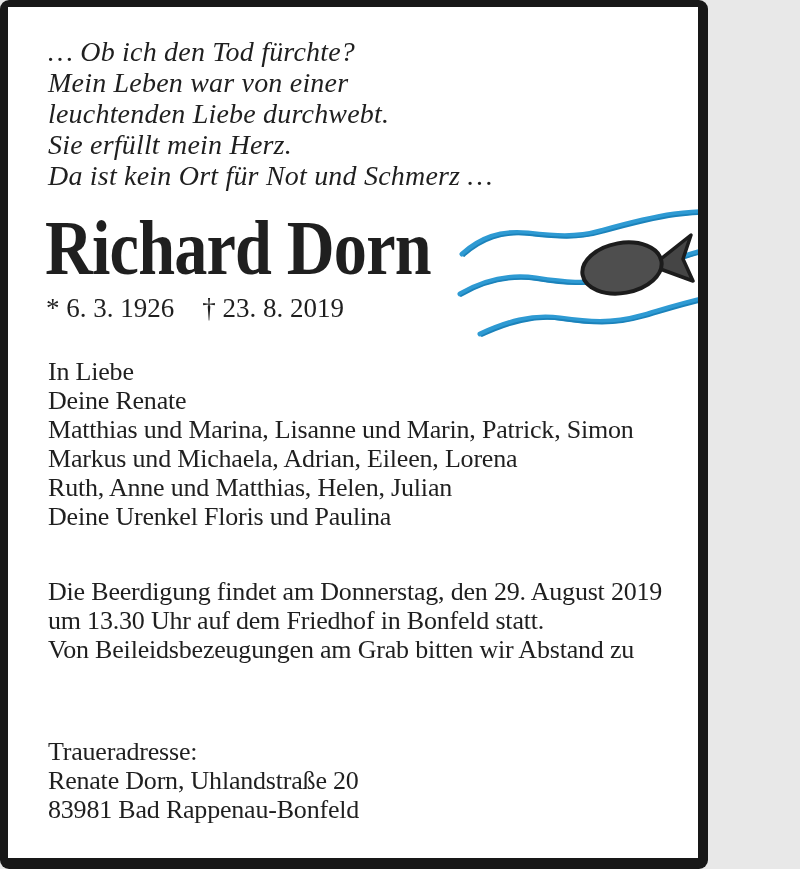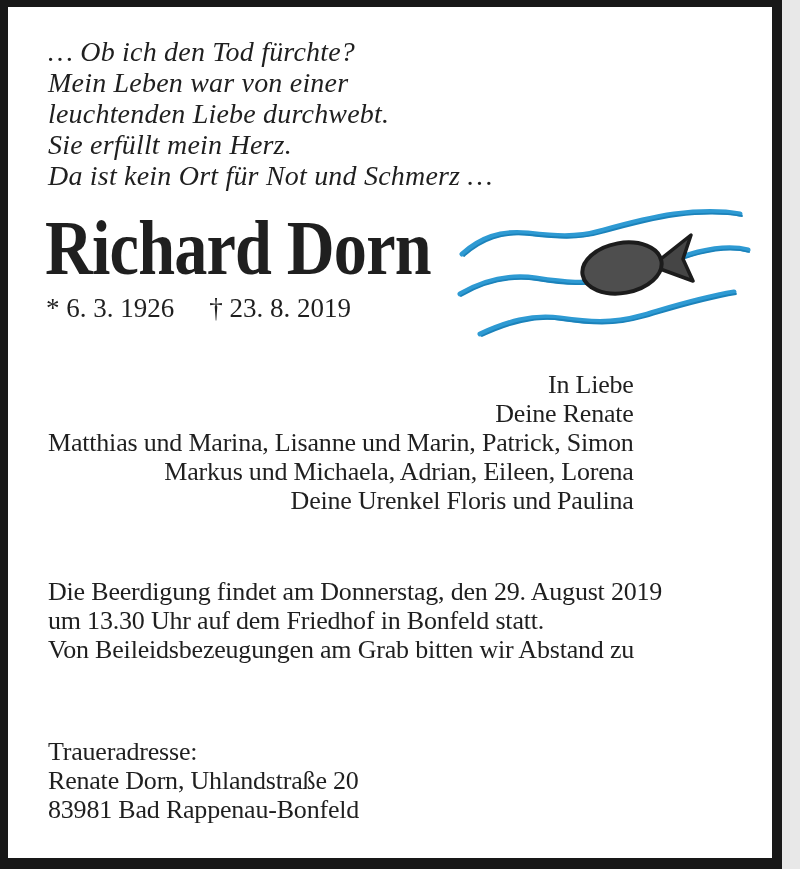--- a/index.html
+++ b/index.html
@@ -1,23 +1,24 @@
 <!DOCTYPE html>
 <html lang="de"><head>
 <meta charset="utf-8">
 <style>
   html, body { margin: 0; padding: 0; background: #e8e8e8; }
   .page {
     position: relative;
-    width: 782px;
+    width: 708px;
     height: 869px;
     background: #ffffff;
     overflow: hidden;
     font-family: "Liberation Serif", "DejaVu Serif", serif;
     color: #1f1f1f;
+    border-radius: 9px;
   }
   .frame {
     position: absolute;
     inset: 0;
     border-style: solid;
     border-color: #181818;
     border-width: 7px 10px 11px 8px;
     pointer-events: none;
     box-sizing: border-box;
   }
@@ -43,37 +44,37 @@
     white-space: nowrap;
     line-height: 80px;
   }
   .dates {
     position: absolute;
     left: 46px;
     top: 293px;
     font-size: 27px;
     white-space: nowrap;
   }
-  .dates .birth { margin-right: 35px; }
+  .dates .birth { margin-right: 28px; }
   .illustration {
     position: absolute;
     left: 450px;
     top: 186px;
     width: 310px;
     height: 160px;
   }
   .textblock {
     position: absolute;
     left: 48px;
     font-size: 26px;
     line-height: 29px;
     letter-spacing: -0.2px;
     white-space: nowrap;
   }
-  .family  { top: 370px; text-align: right; }
+  .family  { top: 357px; }
   .funeral { top: 577px; }
   .address { top: 737px; }
 </style>
 </head>
 <body>
 
 <div class="page">
 
   <div class="poem">
     <div>… Ob ich den Tod fürchte?</div>
@@ -104,20 +105,21 @@
 
     <path d="M 30,148 C 56,136 82,128 110,132 C 138,136 162,138 190,130 C 218,122 248,112 284,106" stroke-width="5" stroke="#2e9ad3"></path>
     <path d="M 30,148 C 56,136 82,128 110,132 C 138,136 162,138 190,130 C 218,122 248,112 284,106" stroke-width="1.8" transform="translate(2,2)" stroke="#1b82ba"></path>
   </svg>
 
   <div class="textblock family">
     <div>In Liebe</div>
     <div>Deine Renate</div>
     <div>Matthias und Marina, Lisanne und Marin, Patrick, Simon</div>
     <div>Markus und Michaela, Adrian, Eileen, Lorena</div>
+    <div>Ruth, Anne und Matthias, Helen, Julian</div>
     <div>Deine Urenkel Floris und Paulina</div>
   </div>
 
   <div class="textblock funeral">
     <div>Die Beerdigung findet am Donnerstag, den 29. August 2019</div>
     <div>um 13.30 Uhr auf dem Friedhof in Bonfeld statt.</div>
     <div>Von Beileidsbezeugungen am Grab bitten wir Abstand zu</div>
   </div>
 
   <div class="textblock address">

